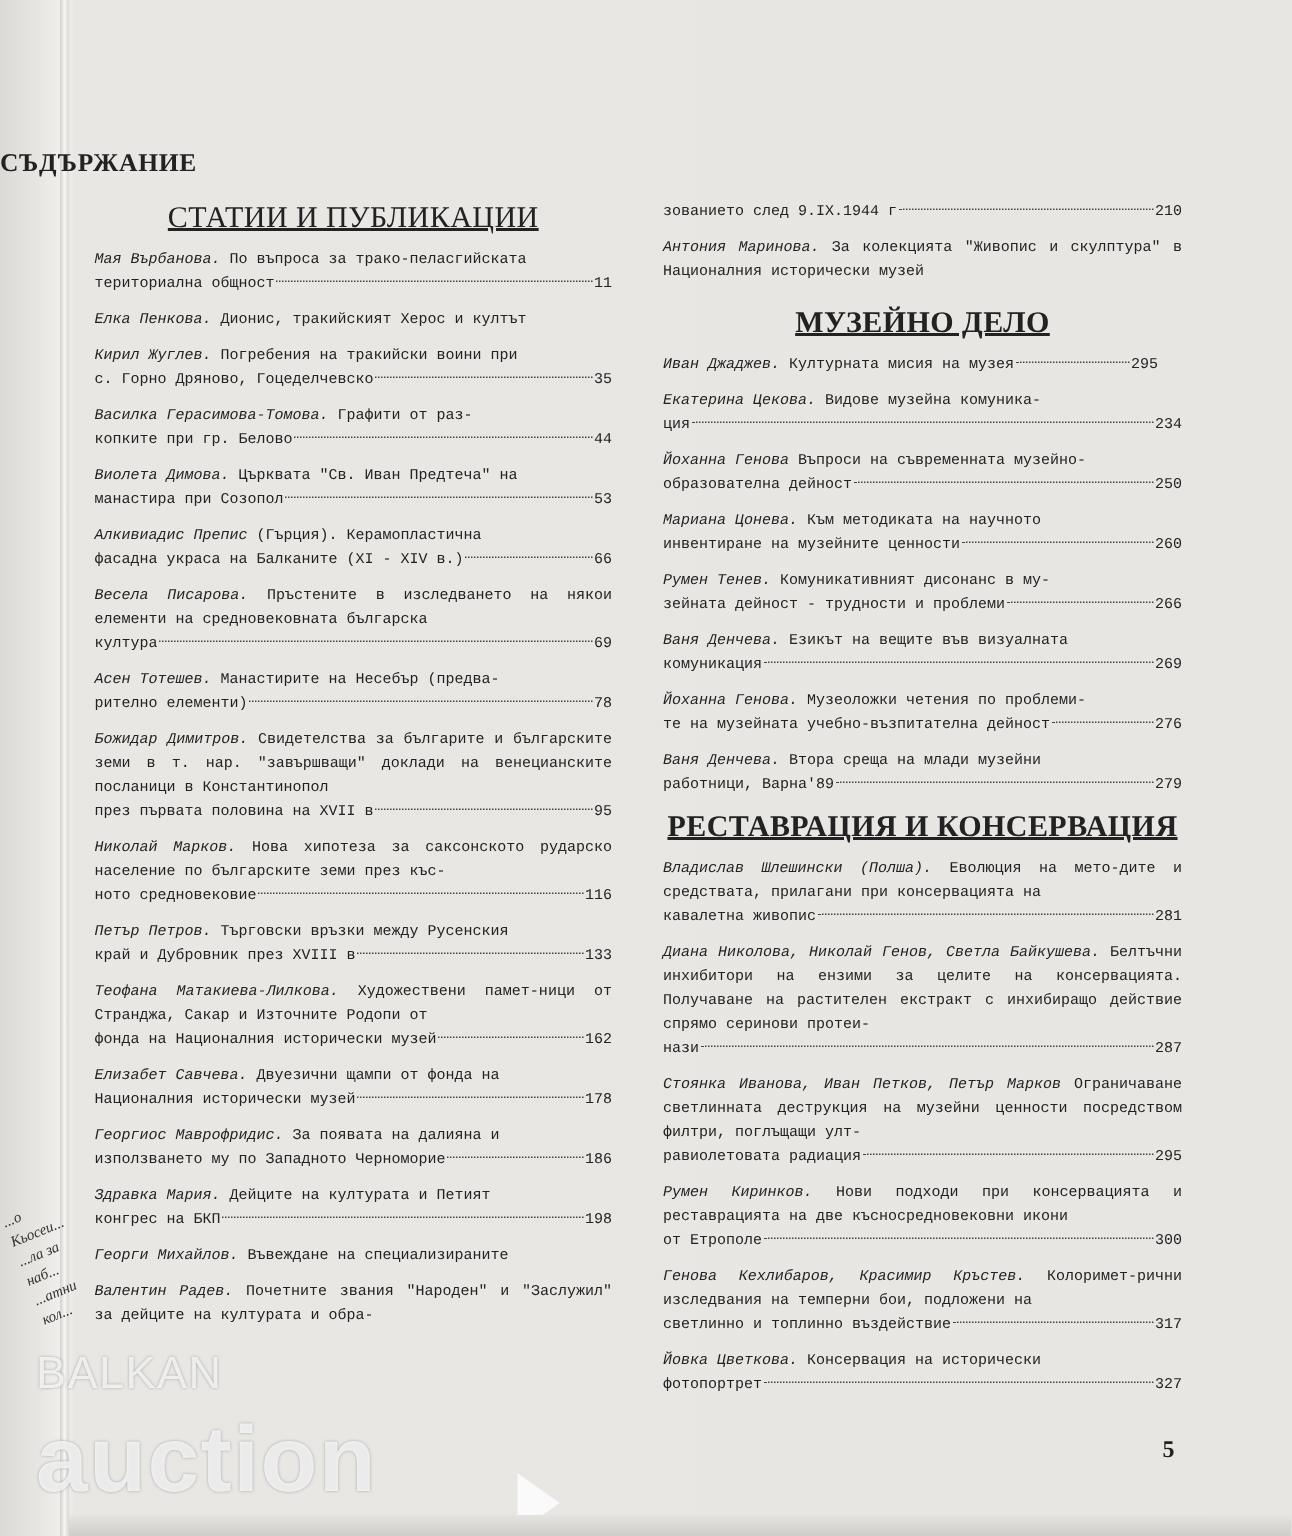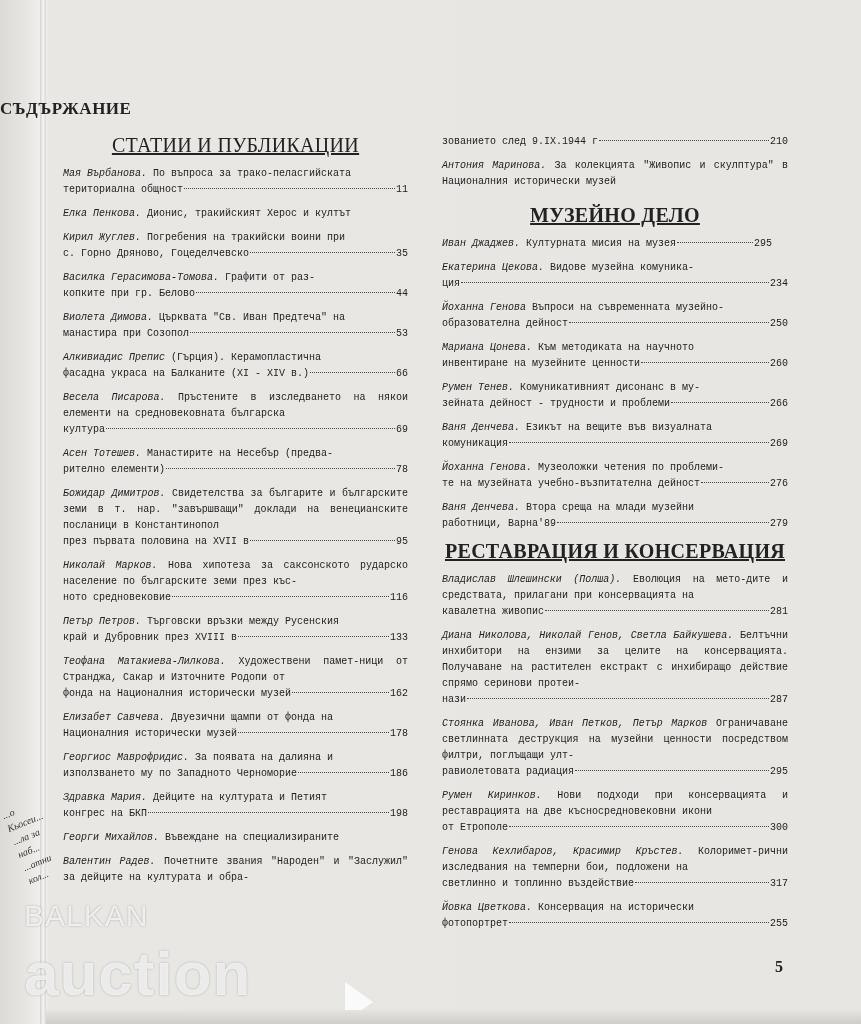--- a/index.html
+++ b/index.html
@@ -228,21 +228,21 @@
             <span class="pg">300</span>
           </div></div>
         <div class="entry"><span class="author">Генова Кехлибаров, Красимир Кръстев.</span> <span>Колоримет-рични изследвания на темперни бои, подложени на</span><div class="last">
             <span class="t">светлинно и топлинно въздействие</span>
             <span class="dots"></span>
             <span class="pg">317</span>
           </div></div>
         <div class="entry"><span class="author">Йовка Цветкова.</span> <span>Консервация на исторически</span><div class="last">
             <span class="t">фотопортрет</span>
             <span class="dots"></span>
-            <span class="pg">255</span>
+            <span class="pg">327</span>
           </div></div>
       </div>
   </div>
 
   <div class="page-number">5</div>
 
   <div class="watermark">
     <span class="wm-small">BALKAN</span>
     <span class="wm-big">auction</span>
   </div>

